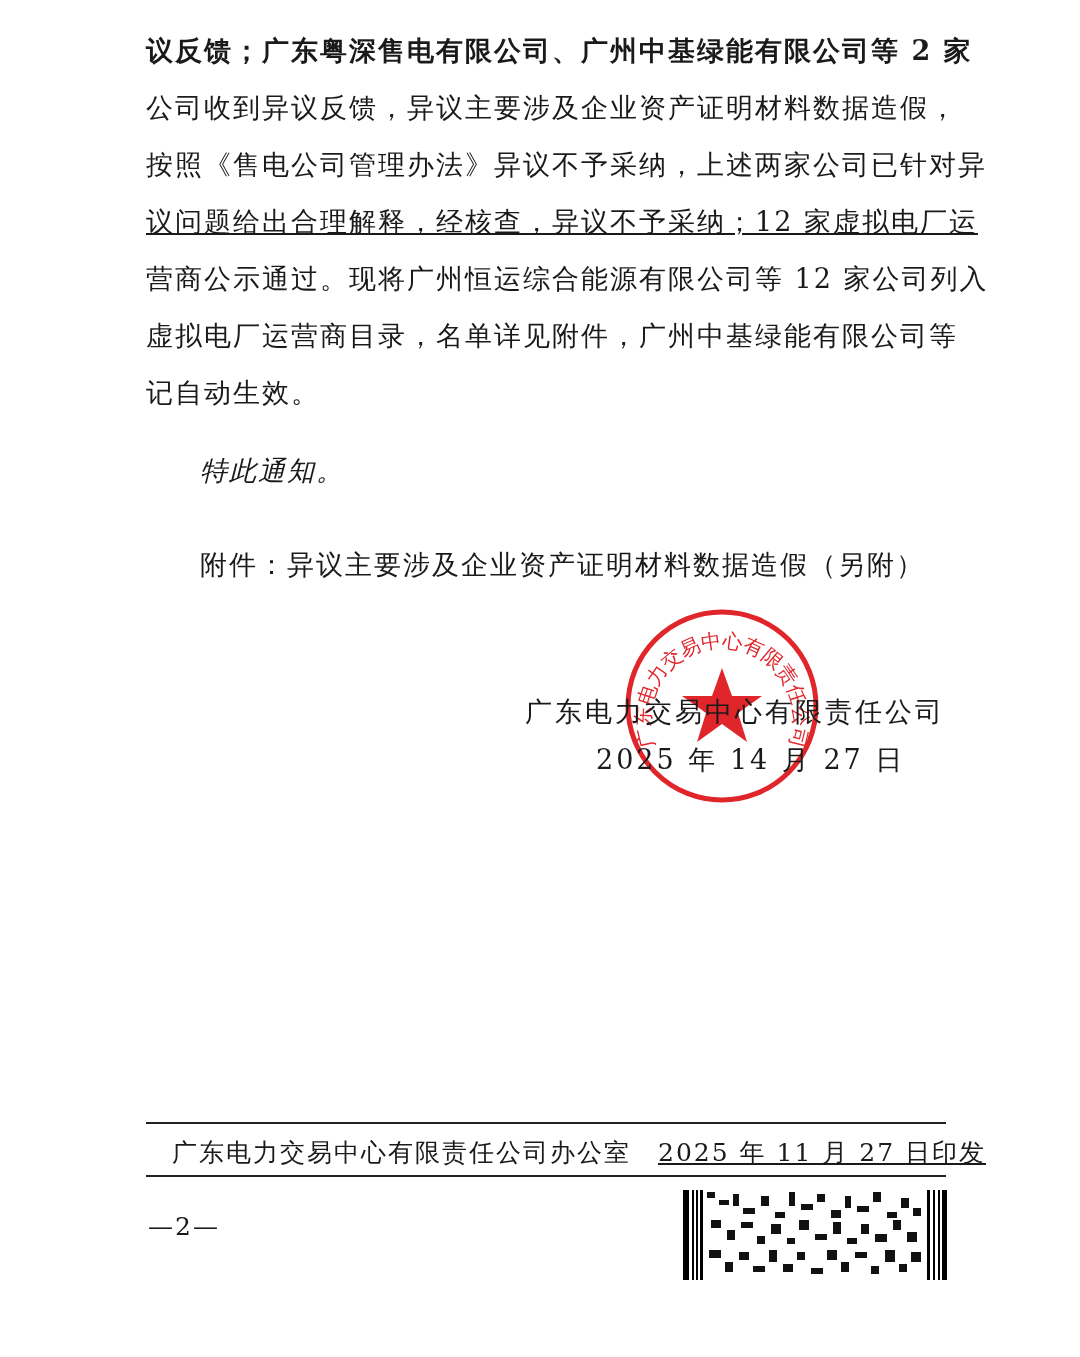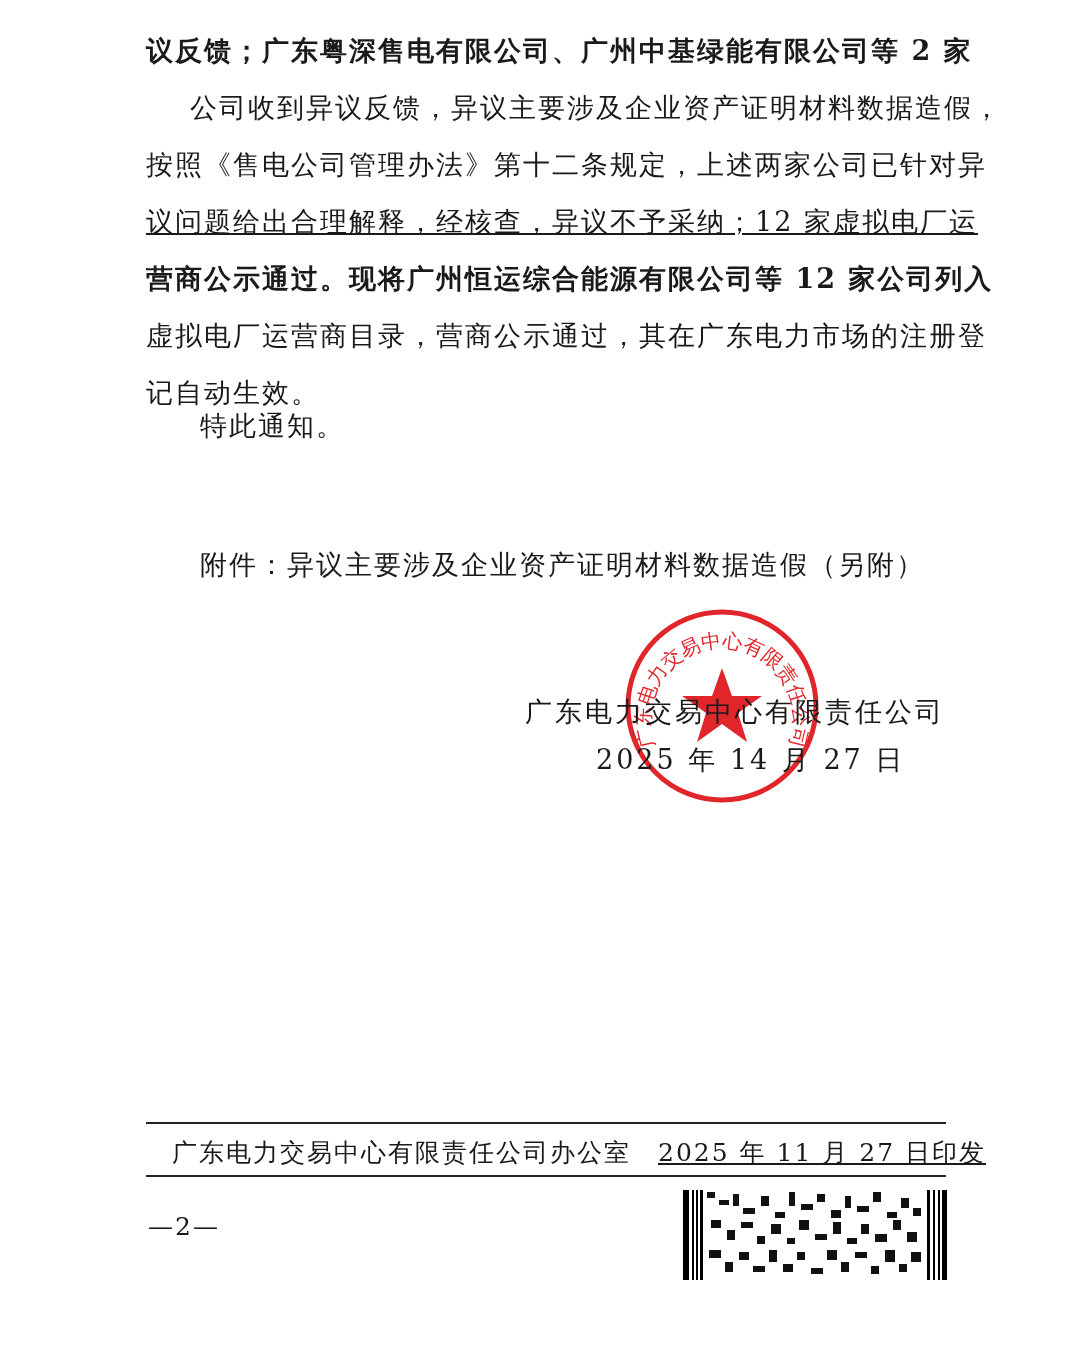--- a/index.html
+++ b/index.html
@@ -13,27 +13,27 @@
     .rule { position: absolute; left: 146px; width: 800px; height: 2px; background: #222; }
     .footer-text { position: absolute; font-size: 25px; white-space: nowrap; letter-spacing: 2px; }
     .barcode { position: absolute; left: 683px; top: 1190px; width: 264px; height: 90px; }
   </style>
 </head>
 <body>
 
 <div>
   <div class="body-text">
     <div class="line justify" style="top:22px;font-weight:bold;">议反馈；广东粤深售电有限公司、广州中基绿能有限公司等 2 家</div>
-    <div class="line justify" style="top:79px;margin-left:44px;">公司收到异议反馈，异议主要涉及企业资产证明材料数据造假，</div>
-    <div class="line justify" style="top:136px;">按照《售电公司管理办法》第十二条规定，上述两家公司已针对异</div>
+    <div class="line justify" style="top:79px;">公司收到异议反馈，异议主要涉及企业资产证明材料数据造假，</div>
+    <div class="line justify" style="top:136px;">按照《售电公司管理办法》异议不予采纳，上述两家公司已针对异</div>
     <div class="line justify" style="top:193px;text-decoration:underline;">议问题给出合理解释，经核查，异议不予采纳；12 家虚拟电厂运</div>
-    <div class="line justify" style="top:250px;font-weight:bold;">营商公示通过。现将广州恒运综合能源有限公司等 12 家公司列入</div>
-    <div class="line justify" style="top:307px;">虚拟电厂运营商目录，营商公示通过，其在广东电力市场的注册登</div>
+    <div class="line justify" style="top:250px;">营商公示通过。现将广州恒运综合能源有限公司等 12 家公司列入</div>
+    <div class="line justify" style="top:307px;">虚拟电厂运营商目录，名单详见附件，广州中基绿能有限公司等</div>
     <div class="line" style="top:364px;">记自动生效。</div>
-    <div class="line" style="top:397px; left:54px;">特此通知。</div>
+    <div class="line" style="top:442px; left:54px;font-style:italic;">特此通知。</div>
     <div class="line" style="top:536px; left:54px;">附件：异议主要涉及企业资产证明材料数据造假（另附）</div>
   </div>
 
   <svg class="seal" viewBox="0 0 200 200">
     <defs>
       <path id="sealArc" d="M 38 150 A 72 72 0 1 1 162 150"></path>
     </defs>
     <circle cx="100" cy="100" r="94" fill="none" stroke="#e0262b" stroke-width="5"></circle>
     <text font-size="20" fill="#e0262b" font-family="DejaVu Sans, sans-serif">
       <textPath href="#sealArc" startOffset="50%" text-anchor="middle">广东电力交易中心有限责任公司</textPath>

